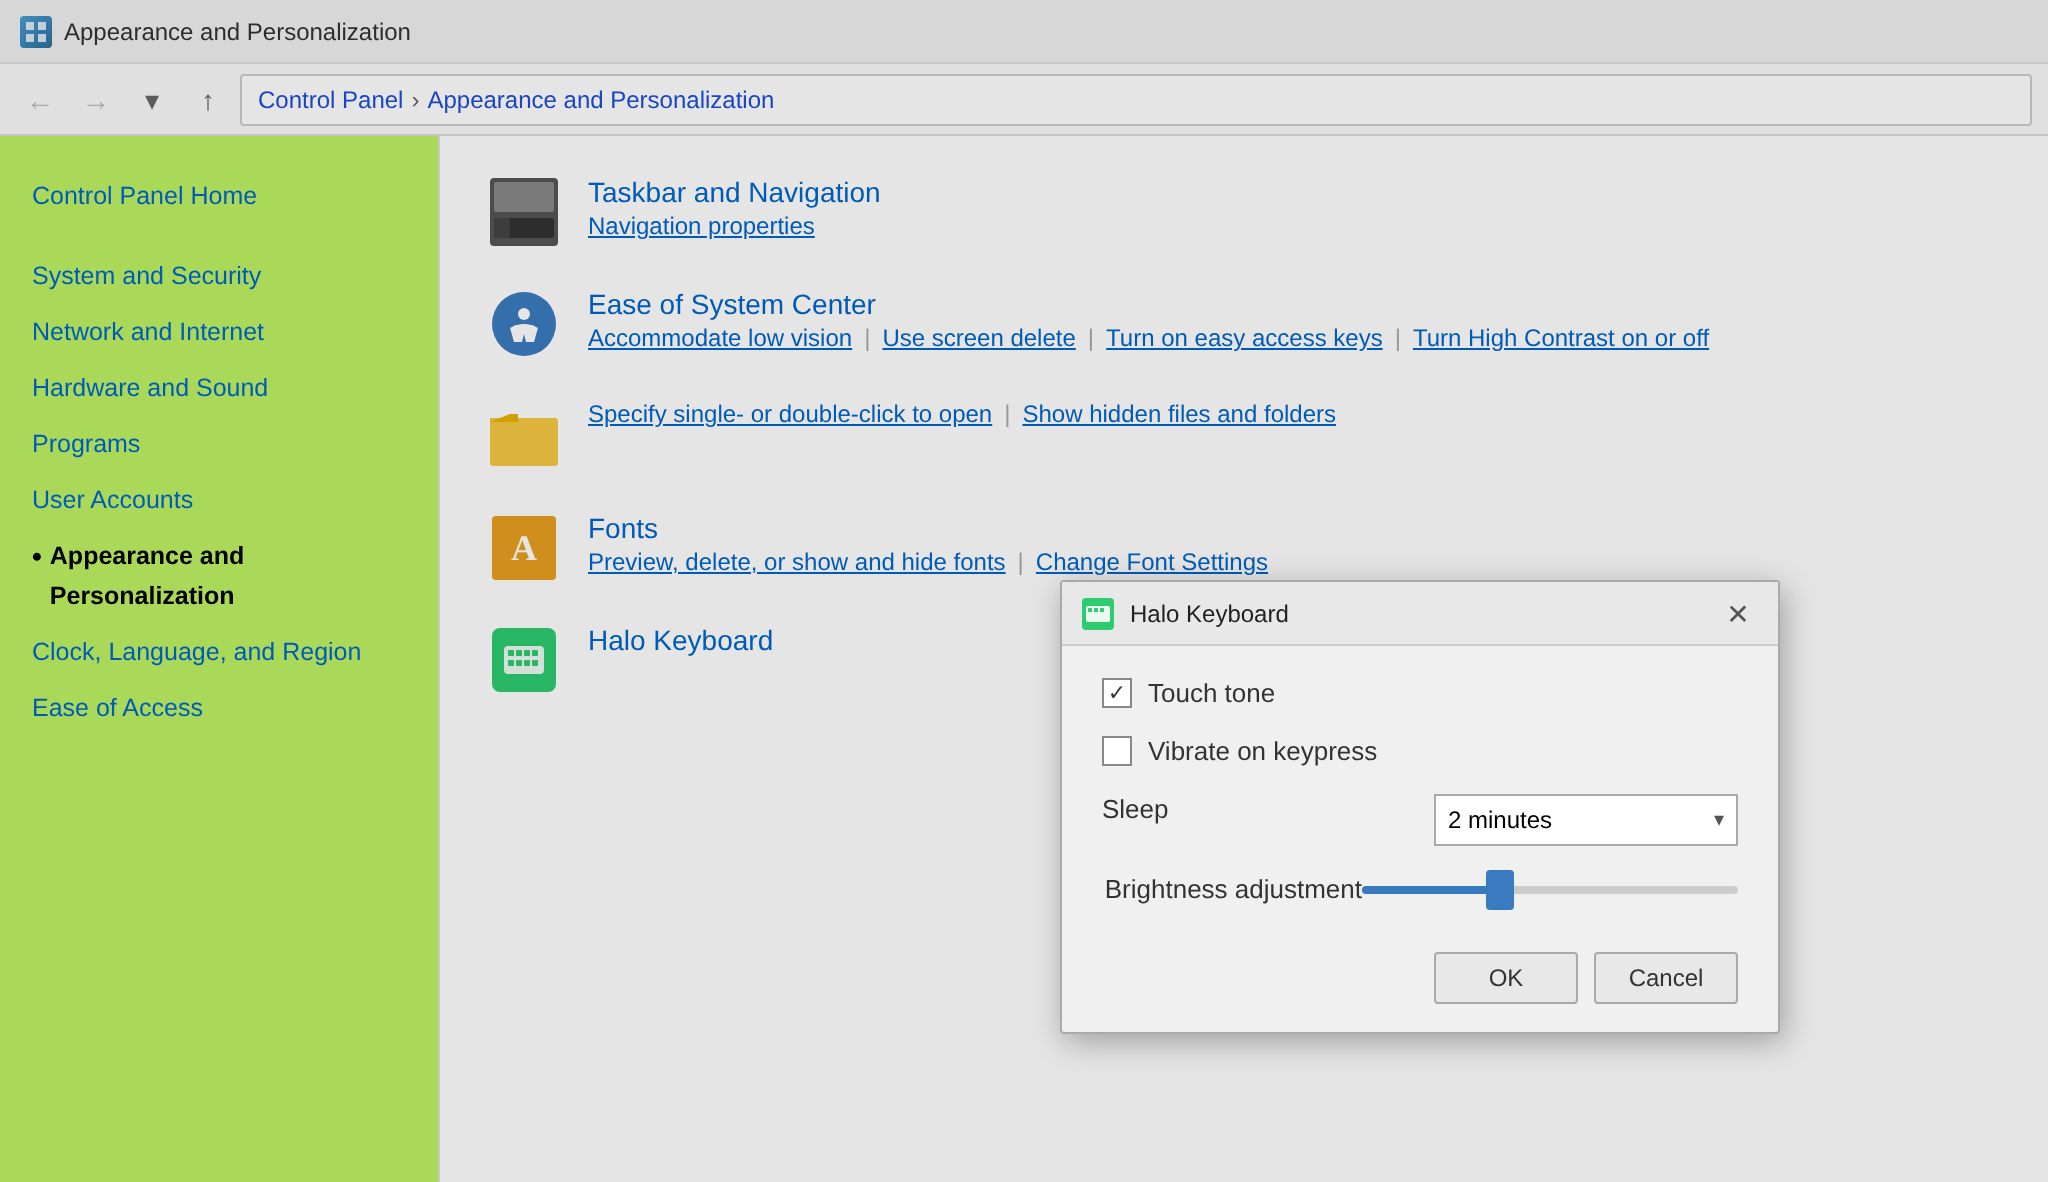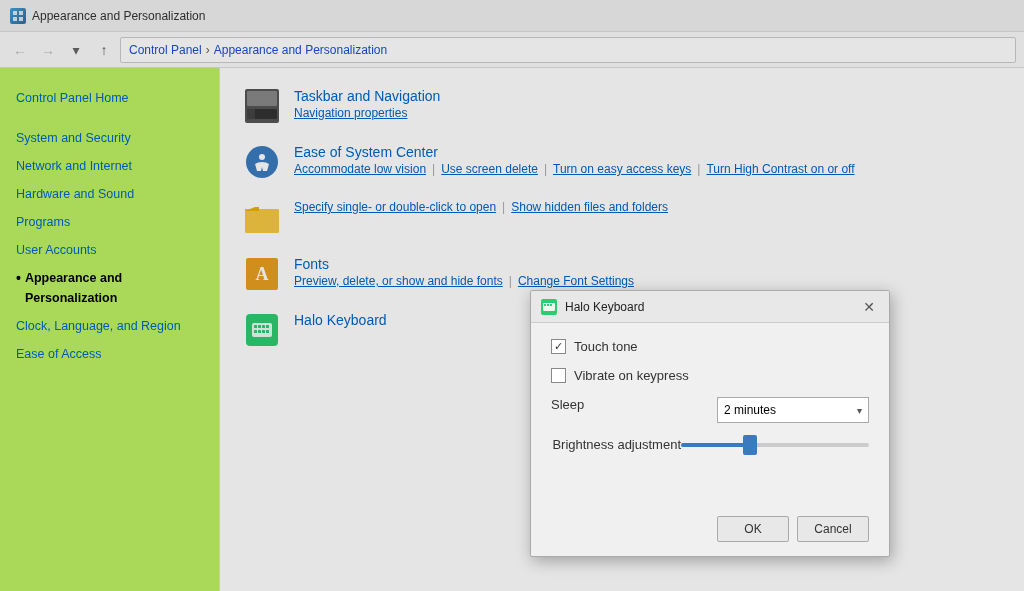--- a/index.html
+++ b/index.html
@@ -351,21 +351,20 @@
     .modal-btn {
       min-width: 72px;
       height: 26px;
       border: 1px solid #aaa;
       background: #e8e8e8;
       cursor: pointer;
       font-size: 12px;
       color: #333;
       border-radius: 2px;
       padding: 0 10px;
-      margin-top: 40px;
     }
     .modal-btn.primary { background: #e8e8e8; }
   </style>
 </head>
 <body>
 
 <div class="title-bar">
   <div class="title-bar-icon">
     <svg width="12" height="12" viewBox="0 0 12 12">
       <rect x="1" y="1" width="4" height="4" fill="white" opacity="0.8"></rect>

